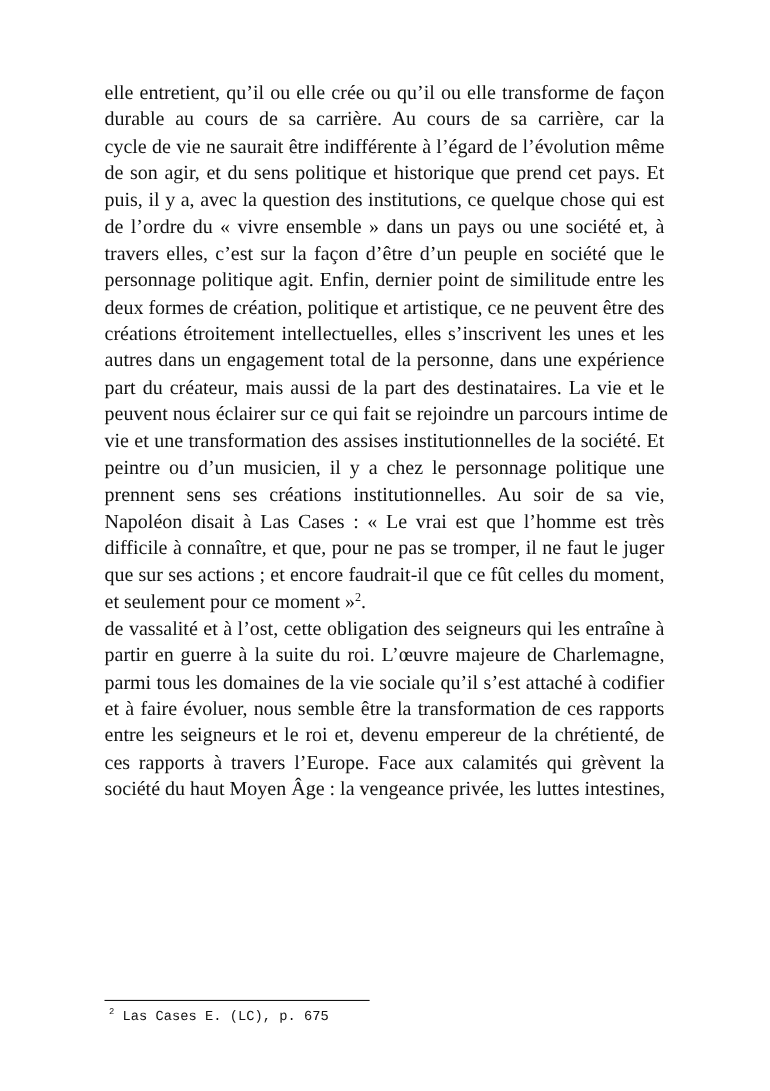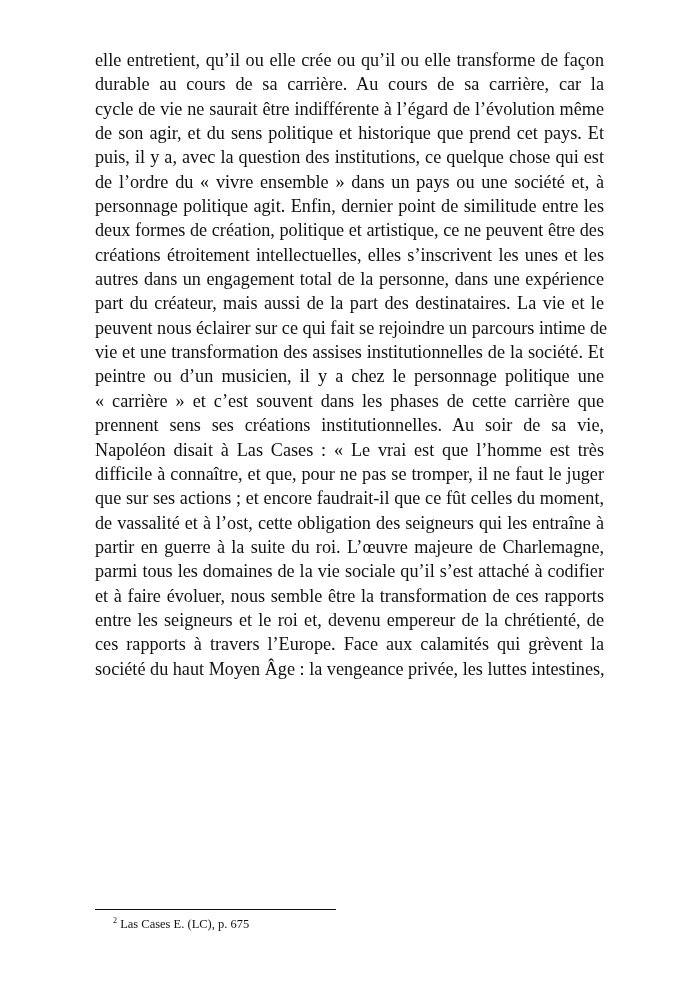--- a/index.html
+++ b/index.html
@@ -2,21 +2,21 @@
 <html><head>
   <meta charset="utf-8">
   <style>
     html, body { margin: 0; padding: 0; background: #ffffff; }
     body {
       width: 700px; height: 992px; position: relative; overflow: hidden;
       font-family: "Liberation Serif", "DejaVu Serif", serif;
       color: #111111;
     }
     .page {
-      position: absolute; left: 95px; top: 48px; width: 509px;
+      position: absolute; left: 95px; top: 72px; width: 509px;
     }
     .para {
       margin: 0;
       font-size: 18.2px;
       line-height: 24.35px;
       text-align: justify;
     }
     .line {
       display: block;
       text-align: justify;
@@ -26,49 +26,50 @@
     }
     .line.last { text-align-last: left; }
     .indent { padding-left: 23px; }
     .it { }
     sup.fnref { font-size: 11px; vertical-align: 7px; line-height: 0; }
     .footnote-rule {
       position: absolute; left: 95px; top: 909px; width: 241px; height: 1px;
       background: #111111;
     }
     .footnote {
-      position: absolute; left: 113px; top: 916px;
-      font-size: 12.5px; line-height: 16px;
+      position: absolute; left: 99px; top: 916px;
+      font-size: 12.5px; line-height: 16px; font-family: Liberation Mono, monospace;
     }
     .footnote sup { font-size: 8px; vertical-align: 5px; line-height: 0; }
   </style>
 </head>
 <body>
 
 <div class="page">
   <p class="para">
     <span class="line">elle entretient, qu’il ou elle crée ou qu’il ou elle transforme de façon</span>
     <span class="line">durable au cours de sa carrière. Au cours de sa carrière, car la</span>
     <span class="line">cycle de vie ne saurait être indifférente à l’égard de l’évolution même</span>
     <span class="line">de son agir, et du sens politique et historique que prend cet pays. Et</span>
     <span class="line">puis, il y a, avec la question des institutions, ce quelque chose qui est</span>
     <span class="line">de l’ordre du « vivre ensemble » dans un pays ou une société et, à</span>
+    <span class="line">travers elles, c’est sur la façon d’être d’un peuple en société que le</span>
     <span class="line">personnage politique agit. Enfin, dernier point de similitude entre les</span>
     <span class="line">deux formes de création, politique et artistique, ce ne peuvent être des</span>
     <span class="line">créations étroitement intellectuelles, elles s’inscrivent les unes et les</span>
     <span class="line">autres dans un engagement total de la personne, dans une expérience</span>
     <span class="line">part du créateur, mais aussi de la part des destinataires. La vie et le</span>
     <span class="line">peuvent nous éclairer sur ce qui fait se rejoindre un parcours intime de</span>
     <span class="line">vie et une transformation des assises institutionnelles de la société. Et</span>
     <span class="line">peintre ou d’un musicien, il y a chez le personnage politique une</span>
-    <span class="line">« carrière » et c’est souvent dans les phases de cette carrière que</span>
     <span class="line">prennent sens ses créations institutionnelles. Au soir de sa vie,</span>
     <span class="line">Napoléon disait à Las Cases : « Le vrai est que l’homme est très</span>
     <span class="line">difficile à connaître, et que, pour ne pas se tromper, il ne faut le juger</span>
     <span class="line">que sur ses actions ; et encore faudrait-il que ce fût celles du moment,</span>
+    <span class="line last"><span>et seulement pour ce moment »</span><sup class="fnref">2</sup><span>.</span></span>
   </p>
   <p class="para">
     <span class="line"><span>de vassalité et à </span><span class="it">l’ost,</span><span> cette obligation des seigneurs qui les entraîne à</span></span>
     <span class="line">partir en guerre à la suite du roi. L’œuvre majeure de Charlemagne,</span>
     <span class="line">parmi tous les domaines de la vie sociale qu’il s’est attaché à codifier</span>
     <span class="line">et à faire évoluer, nous semble être la transformation de ces rapports</span>
     <span class="line">entre les seigneurs et le roi et, devenu empereur de la chrétienté, de</span>
     <span class="line">ces rapports à travers l’Europe. Face aux calamités qui grèvent la</span>
     <span class="line">société du haut Moyen Âge : la vengeance privée, les luttes intestines,</span>
   </p>

